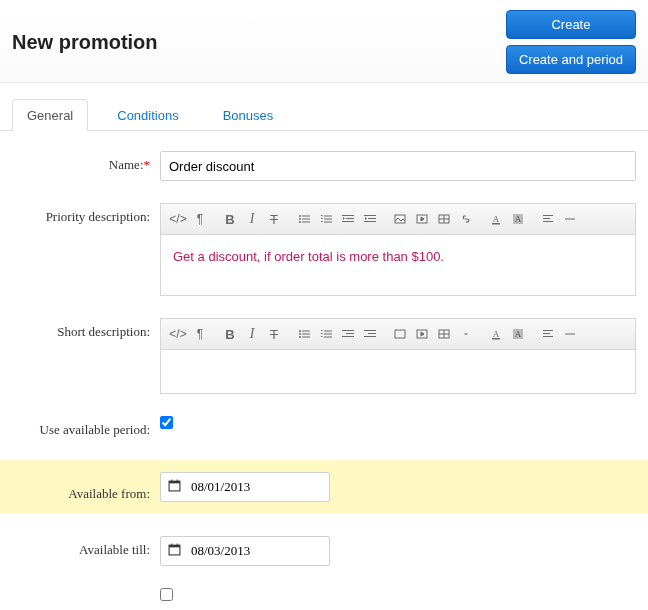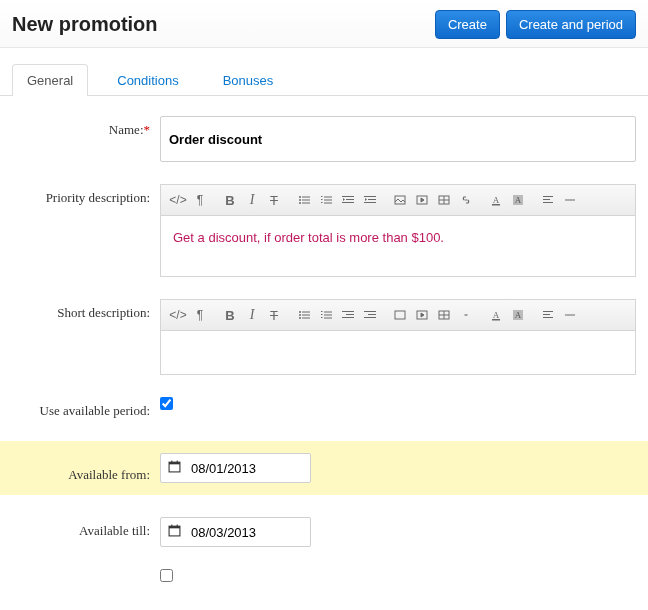--- a/index.html
+++ b/index.html
@@ -1,34 +1,34 @@
 <!DOCTYPE html>
 <html><head>
 <meta charset="utf-8">
 <style>
   * { box-sizing: border-box; margin: 0; padding: 0; }
   body { font-family: Arial, Helvetica, sans-serif; font-size: 13px; color: #333; background: #fff; width: 648px; }
   .header { display: flex; justify-content: space-between; align-items: center; padding: 10px 12px 8px; border-bottom: 1px solid #e8e8e8; background: linear-gradient(#fff,#fafafa); gap: 16px; }
   .header h1 { font-size: 20px; font-weight: 600; color: #222; }
-  .header-buttons { display: flex; gap: 6px; }
+  .header-buttons { display: flex; gap: 6px; flex-direction: column; }
   .btn-primary { background: #1076d6; background: linear-gradient(#2c8ce6,#0f6acc); color: #fff; border: 1px solid #0c5fb8; border-radius: 4px; padding: 6px 12px; font-size: 13px; cursor: pointer; }
   .tabs { padding-top: 16px; }
   .tabs ul { list-style:none; display:flex; gap:14px; padding:0 12px; border-bottom:1px solid #ddd; }
   .tabs li { border:1px solid transparent; border-bottom:none; border-radius:4px 4px 0 0; margin-bottom:-1px; }
   .tabs li a { display:block; padding:8px 14px; color:#0b79d0; font-size:13px; text-decoration:none; }
   .tabs li.active { border-color:#ddd; background:#fff; }
   .tabs li.active a { color:#555; }
   .form { padding: 20px 12px 30px; }
   .row { display:flex; align-items:flex-start; margin-bottom:22px; }
   .row.shaded { background:#fef9c3; padding:12px; margin-left:-12px; margin-right:-12px;align-items:flex-end; }
   .row .label { width: 148px; text-align:right; padding-right:10px; padding-top:6px; color:#333;font-family:Liberation Serif, serif; }
   .row .label .req { color:#c00; }
   .row .field { flex:1; }
-  input[type=text].full { width:100%; height:46px; padding:4px 8px; border:1px solid #cfcfcf; border-radius:2px; font-size:13px;font-weight:bold; }
-  input[type=text].date { width:151px; height:30px; padding:4px 8px 4px 30px; border:1px solid #cfcfcf; border-radius:2px; font-size:13px; }
+  input[type=text].full { width:100%; height:30px; padding:4px 8px; border:1px solid #cfcfcf; border-radius:2px; font-size:13px; }
+  input[type=text].date { width:170px; height:30px; padding:4px 8px 4px 30px; border:1px solid #cfcfcf; border-radius:2px; font-size:13px;font-family:Liberation Serif, serif; }
   .date-wrap { position:relative; display:inline-block; }
   .date-wrap .cal { position:absolute; left:8px; top:7px; color:#444; font-size:13px; }
   input[type=text].short { width:180px; height:30px; padding:4px 8px; border:1px solid #cfcfcf; border-radius:2px; }
   .rte { border:1px solid #d5d5d5; background:#fff; }
   .rte .tb { background:linear-gradient(#f9f9f9,#ececec); border-bottom:1px solid #d5d5d5; padding:4px 6px; display:flex; align-items:center; gap:0; }
   .rte .tb .grp { display:flex; align-items:center; gap:0; margin-right:8px; }
   .rte .tb button { width:22px; height:22px; border:none; background:transparent; color:#6a6a6a; font-size:12px; cursor:pointer; padding:0; display:flex; align-items:center; justify-content:center; border-radius:2px; font-family:Arial, sans-serif; }
   .rte .tb .bold { font-weight:bold; font-size:13px; }
   .rte .tb .italic { font-style:italic; font-family:'Times New Roman',serif; font-size:14px; }
   .rte .tb .strike { text-decoration:line-through; font-size:13px; }

